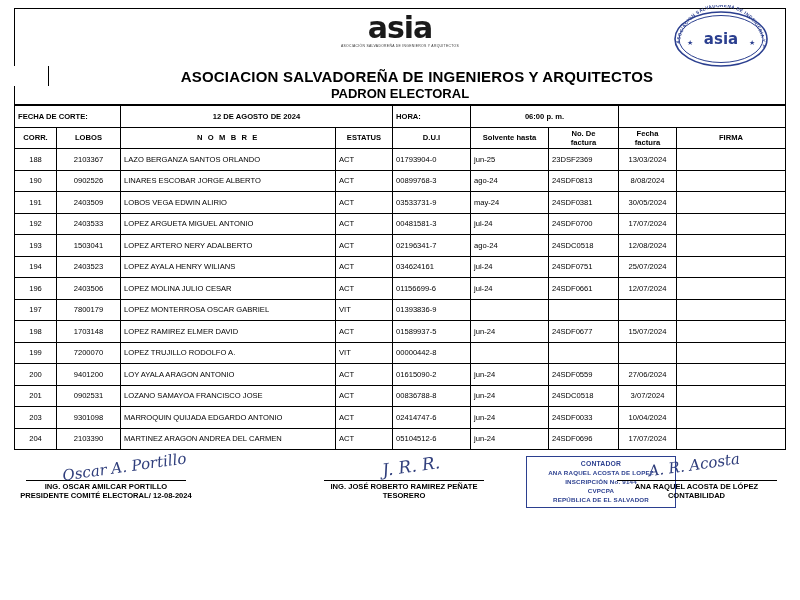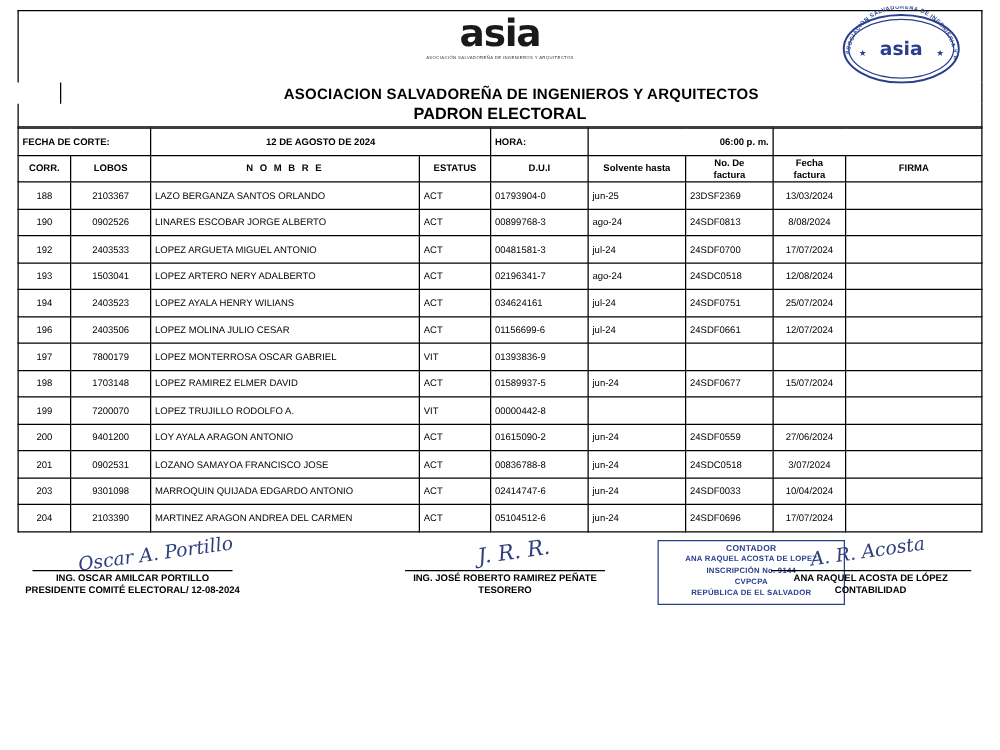--- a/index.html
+++ b/index.html
@@ -65,21 +65,21 @@
 
   
   .title-row, .subtitle-row {
     border-left: 1px solid #000;
     border-right: 1px solid #000;
     margin: 0 14px;
     text-align: center;
     box-sizing: border-box;
   }
   .title-row {
-    font-size: 12px;
+    font-size: 15px;
     font-weight: bold;
     padding: 2px 0 1px 0;
     letter-spacing: 0.2px;
     margin-left: 48px;
   }
   .subtitle-row {
     font-size: 13px;
     font-weight: bold;
     padding: 0 0 3px 0;
     border-bottom: 1px solid #000;
@@ -114,21 +114,21 @@
   }
   .meta-hora {
     font-weight: bold;
     font-size: 8.2px;
     text-align: left;
     padding-left: 5px;
   }
   .meta-hora-val {
     font-weight: bold;
     font-size: 8.2px;
-    text-align: right;
+    text-align: center;
     padding-left: 6px;
   }
   th.nombre-h { letter-spacing: 1.6px; }
   td.c-corr { text-align: center; }
   td.c-codigo { text-align: center; }
   td.c-nombre { text-align: left; padding-left: 5px; }
   td.c-estatus { text-align: left; padding-left: 6px; }
   td.c-dui { text-align: left; padding-left: 7px; }
   td.c-solv { text-align: left; padding-left: 12px; }
   td.c-fact { text-align: left; padding-left: 8px; }
@@ -278,20 +278,31 @@
         <td class="c-codigo">0902526</td>
         <td class="c-nombre">LINARES ESCOBAR JORGE ALBERTO</td>
         <td class="c-estatus">ACT</td>
         <td class="c-dui">00899768-3</td>
         <td class="c-solv">ago-24</td>
         <td class="c-fact">24SDF0813</td>
         <td class="c-fecha">8/08/2024</td>
         <td class="c-firma"></td>
       </tr>
       <tr>
+        <td class="c-corr">191</td>
+        <td class="c-codigo">2403509</td>
+        <td class="c-nombre">LOBOS VEGA EDWIN ALIRIO</td>
+        <td class="c-estatus">ACT</td>
+        <td class="c-dui">03533731-9</td>
+        <td class="c-solv">may-24</td>
+        <td class="c-fact">24SDF0381</td>
+        <td class="c-fecha">30/05/2024</td>
+        <td class="c-firma"></td>
+      </tr>
+      <tr>
         <td class="c-corr">192</td>
         <td class="c-codigo">2403533</td>
         <td class="c-nombre">LOPEZ ARGUETA MIGUEL ANTONIO</td>
         <td class="c-estatus">ACT</td>
         <td class="c-dui">00481581-3</td>
         <td class="c-solv">jul-24</td>
         <td class="c-fact">24SDF0700</td>
         <td class="c-fecha">17/07/2024</td>
         <td class="c-firma"></td>
       </tr>

